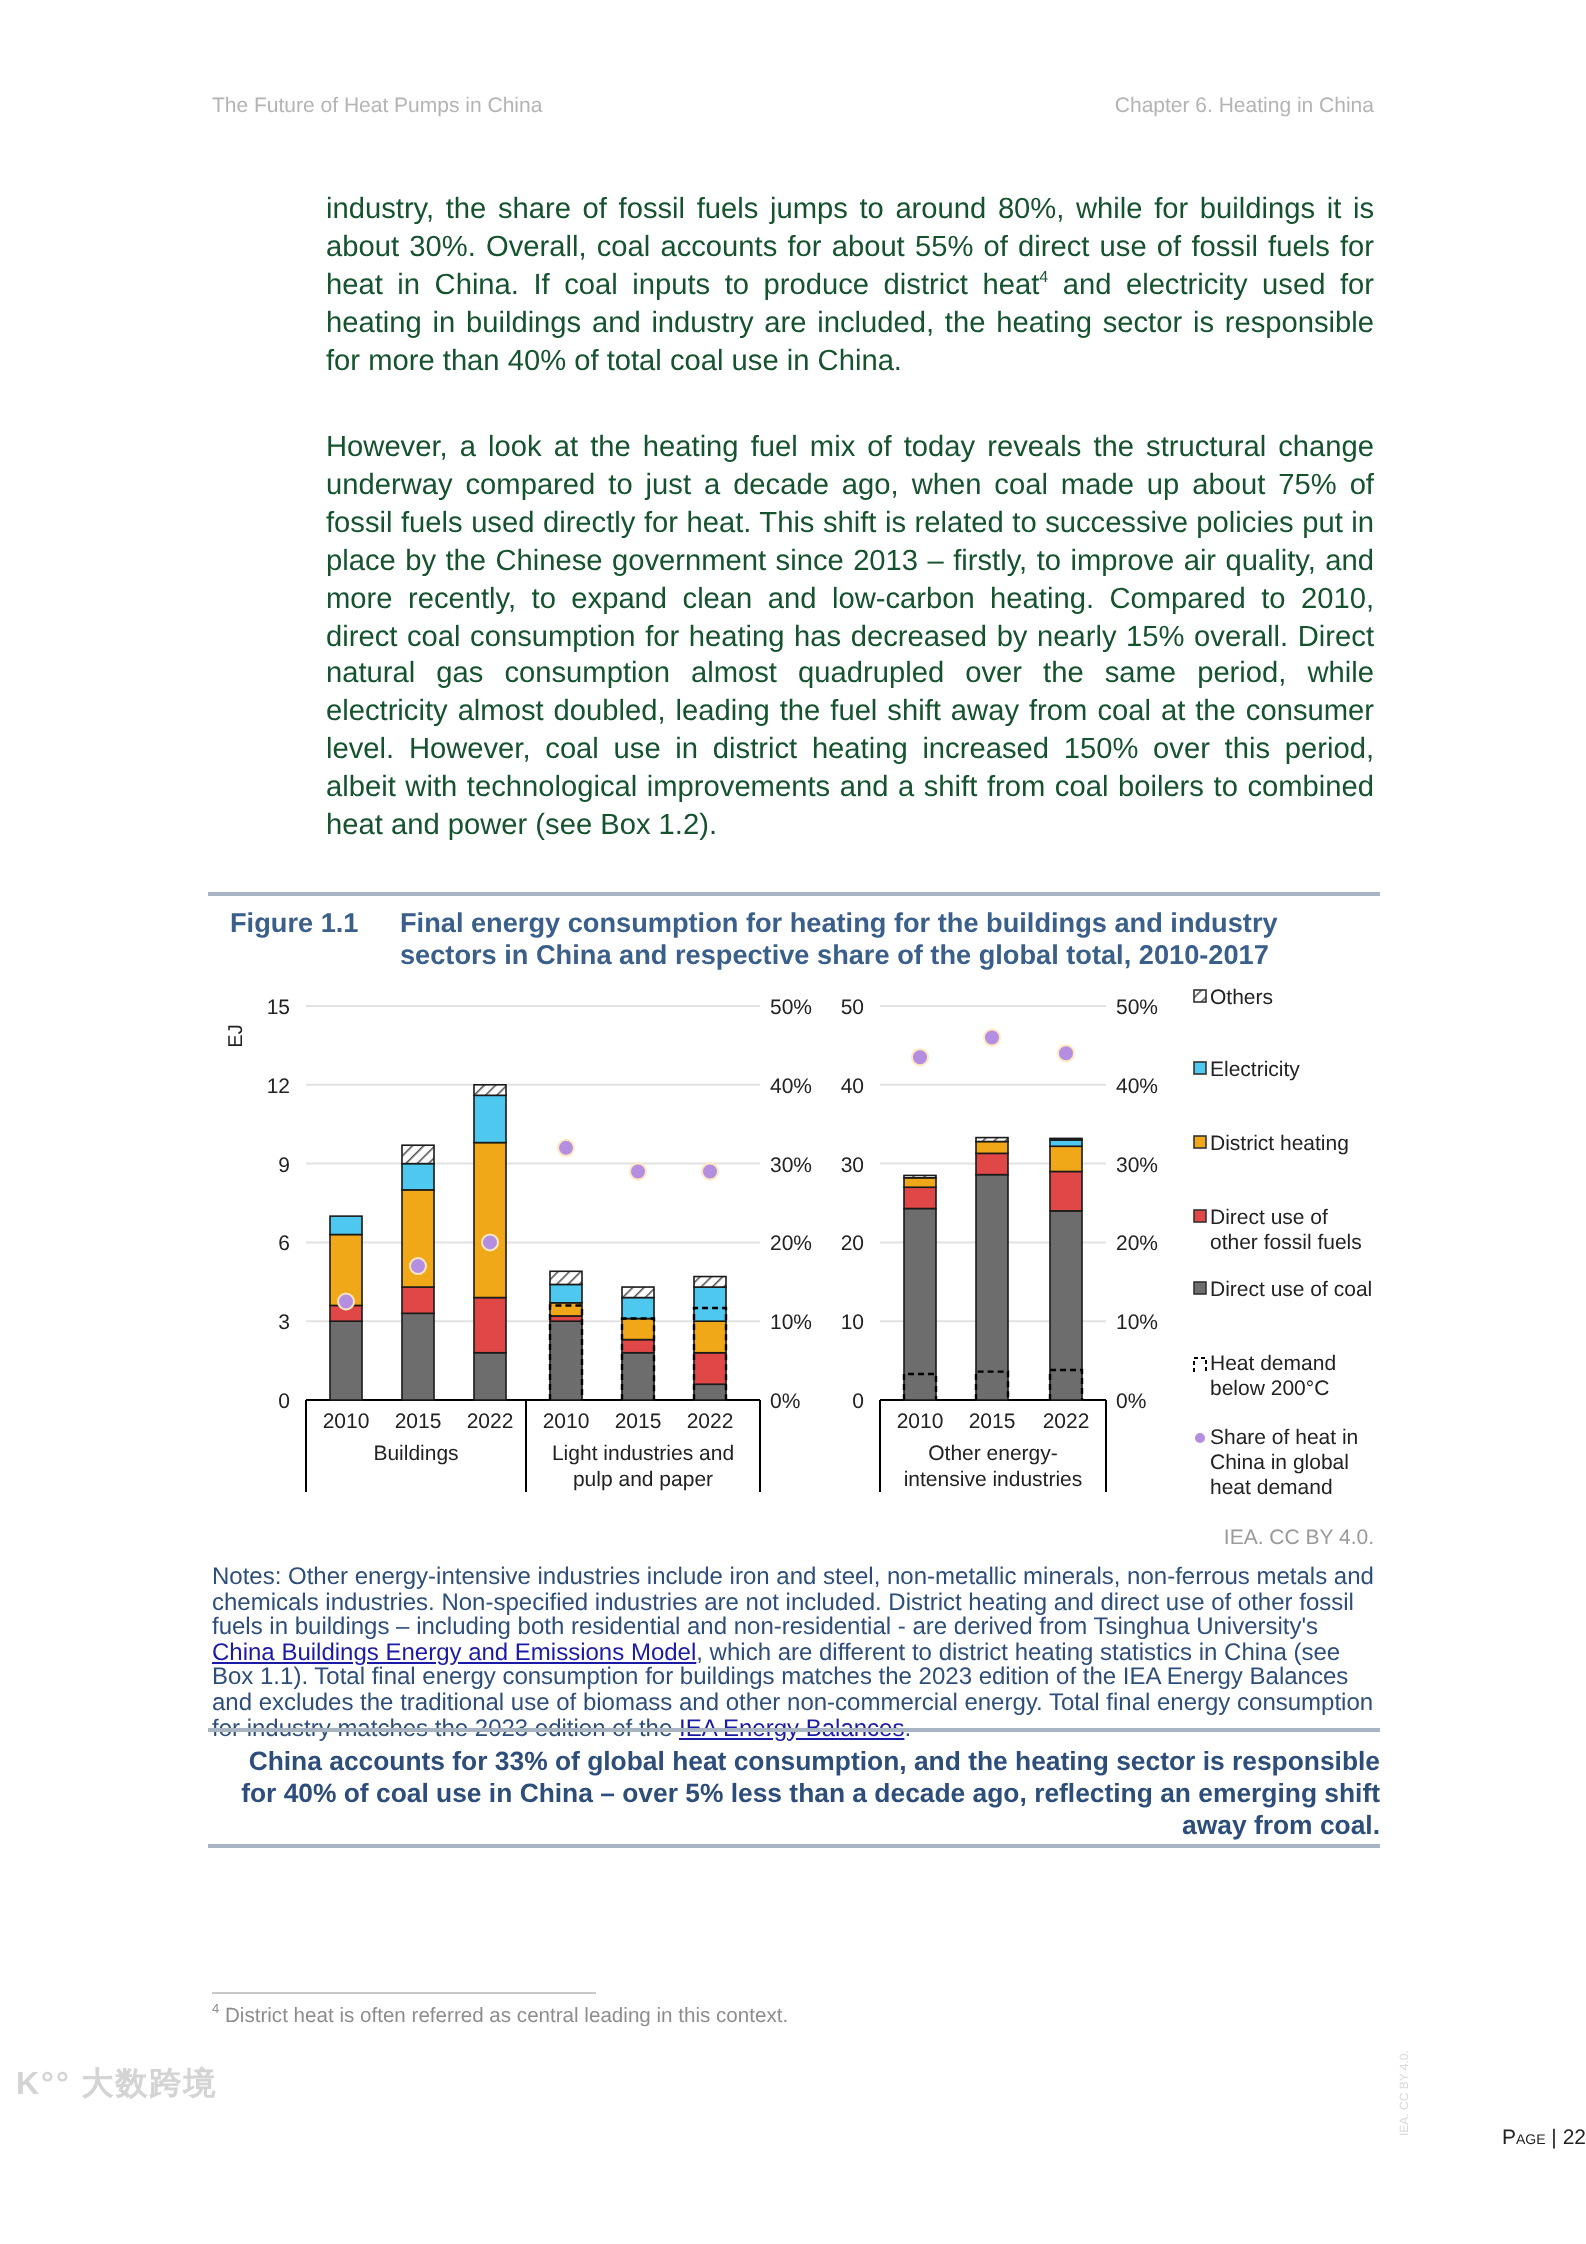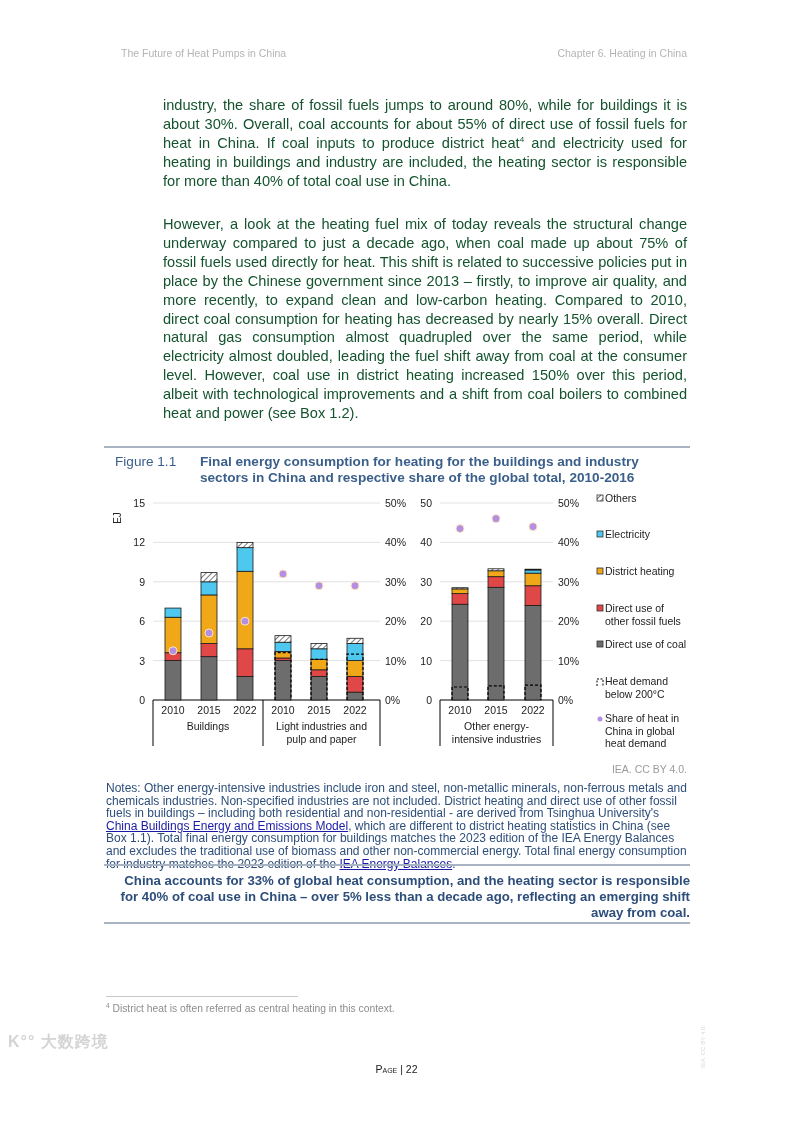--- a/index.html
+++ b/index.html
@@ -1,50 +1,50 @@
 <!DOCTYPE html>
 <html><head>
 <meta charset="utf-8">
 <style>
   html, body { margin: 0; padding: 0; background: #ffffff; }
   body { width: 793px; height: 1122px; position: relative; overflow: hidden; font-family: "Liberation Sans", sans-serif; color: #000; }
   .hdr { position: absolute; top: 47px; font-size: 10.5px; color: #b4b4b4; }
-  .hdr.left { left: 106px; margin-left: 15px; }
+  .hdr.left { left: 106px; }
   .hdr.right { right: 106px; }
   .para { position: absolute; left: 163px; width: 524px; font-size: 14.6px; line-height: 18.9px; text-align: justify; color: #14532d; }
   .para sup { font-size: 8px; vertical-align: super; line-height: 0; }
   .rule { position: absolute; left: 104px; width: 586px; height: 1.5px; background: #a9b4c2; }
-  .fig-label { position: absolute; left: 115px; top: 454px; font-size: 13.6px; font-weight: normal; color: #3a5f8a; }
+  .fig-label { position: absolute; left: 115px; top: 454px; font-size: 13.6px; font-weight: bold; color: #3a5f8a; }
   .fig-title { position: absolute; left: 200px; top: 454px; width: 480px; font-size: 13.6px; line-height: 16px; font-weight: bold; color: #3a5f8a; }
   svg#chart { position: absolute; left: 0; top: 490px; }
   .credit { position: absolute; right: 106px; top: 763px; font-size: 10.5px; color: #9a9a9a; }
   .notes { position: absolute; left: 106px; top: 782px; width: 584px; font-size: 12px; line-height: 12.6px; color: #2d4e7a; }
   .notes a { color: #1a1aa6; text-decoration: underline; }
   .keymsg { position: absolute; left: 106px; top: 873px; width: 584px; font-size: 13.2px; line-height: 16px; font-weight: bold; color: #2d4e7a; text-align: right; }
   .fn-rule { position: absolute; left: 106px; top: 996px; width: 192px; height: 1px; background: #c8c8c8; }
   .footnote { position: absolute; left: 106px; top: 1003px; font-size: 10.3px; color: #8d8d8d; }
   .footnote sup { font-size: 6.5px; vertical-align: super; line-height: 0; }
-  .pageno { position: absolute; left: 0; width: 793px; top: 1063px; text-align: center; font-size: 10.5px; color: #222; }
+  .pageno { position: absolute; left: 0; width: 793px; top: 1063px; text-align: right; font-size: 10.5px; color: #222; }
   .pageno .sc { font-variant: small-caps; }
   .sidemark { position: absolute; left: 700px; top: 1018px; width: 16px; height: 50px; font-size: 6px; color: #d8d8d8; writing-mode: vertical-rl; transform: rotate(180deg); }
   .watermark { position: absolute; left: 8px; top: 1032px; font-size: 16px; color: #d4d4d4; letter-spacing: 1px; font-weight: bold; }
 </style>
 </head>
 <body>
 
 <div class="hdr left">The Future of Heat Pumps in China</div>
 <div class="hdr right">Chapter 6. Heating in China</div>
 
 <p class="para" style="top:96px;margin:0;"><span>industry, the share of fossil fuels jumps to around 80%, while for buildings it is about 30%. Overall, coal accounts for about 55% of direct use of fossil fuels for heat in China. If coal inputs to produce district heat</span><sup>4</sup><span> and electricity used for heating in buildings and industry are included, the heating sector is responsible for more than 40% of total coal use in China.</span></p>
 
 <p class="para" style="top:215px;margin:0;">However, a look at the heating fuel mix of today reveals the structural change underway compared to just a decade ago, when coal made up about 75% of fossil fuels used directly for heat. This shift is related to successive policies put in place by the Chinese government since 2013 – firstly, to improve air quality, and more recently, to expand clean and low-carbon heating. Compared to 2010, direct coal consumption for heating has decreased by nearly 15% overall. Direct natural gas consumption almost quadrupled over the same period, while electricity almost doubled, leading the fuel shift away from coal at the consumer level. However, coal use in district heating increased 150% over this period, albeit with technological improvements and a shift from coal boilers to combined heat and power (see Box 1.2).</p>
 
 <div class="rule" style="top:446px;"></div>
 <div class="fig-label">Figure 1.1</div>
-<div class="fig-title">Final energy consumption for heating for the buildings and industry sectors in China and respective share of the global total, 2010-2016</div>
+<div class="fig-title">Final energy consumption for heating for the buildings and industry sectors in China and respective share of the global total, 2010-2017</div>
 
 <svg id="chart" width="793" height="270">
   <defs>
     <pattern id="hatch" patternUnits="userSpaceOnUse" width="4" height="4" patternTransform="rotate(45)">
       <rect width="4" height="4" fill="#ffffff"></rect>
       <line x1="0" y1="0" x2="0" y2="4" stroke="#555" stroke-width="1.6"></line>
     </pattern>
   </defs>
   <g id="chart-root">
       <text x="145" y="214" text-anchor="end" font-size="10.5" fill="#222" font-family="Liberation Sans, sans-serif">0</text>
@@ -179,18 +179,18 @@
 
 <div class="credit">IEA. CC BY 4.0.</div>
 
 <div class="notes"><span>Notes: Other energy-intensive industries include iron and steel, non-metallic minerals, non-ferrous metals and chemicals industries. Non-specified industries are not included. District heating and direct use of other fossil fuels in buildings – including both residential and non-residential - are derived from Tsinghua University's </span><a>China Buildings Energy and Emissions Model</a><span>, which are different to district heating statistics in China (see Box 1.1). Total final energy consumption for buildings matches the 2023 edition of the IEA Energy Balances and excludes the traditional use of biomass and other non-commercial energy. Total final energy consumption for industry matches the 2023 edition of the </span><a>IEA Energy Balances</a><span>.</span></div>
 
 <div class="rule" style="top:864px;"></div>
 <div class="keymsg">China accounts for 33% of global heat consumption, and the heating sector is responsible for 40% of coal use in China – over 5% less than a decade ago, reflecting an emerging shift away from coal.</div>
 <div class="rule" style="top:922px;"></div>
 
 <div class="fn-rule"></div>
-<div class="footnote"><sup>4</sup><span> District heat is often referred as central heating in this context.</span></div>
+<div class="footnote"><sup>4</sup><span> District heat is often referred as central leading in this context.</span></div>
 
 <div class="pageno"><span class="sc">Page</span><span> | </span><span>22</span></div>
 
 <div class="sidemark">IEA. CC BY 4.0.</div>
 <div class="watermark">K°° 大数跨境</div>
 
 </body></html>

